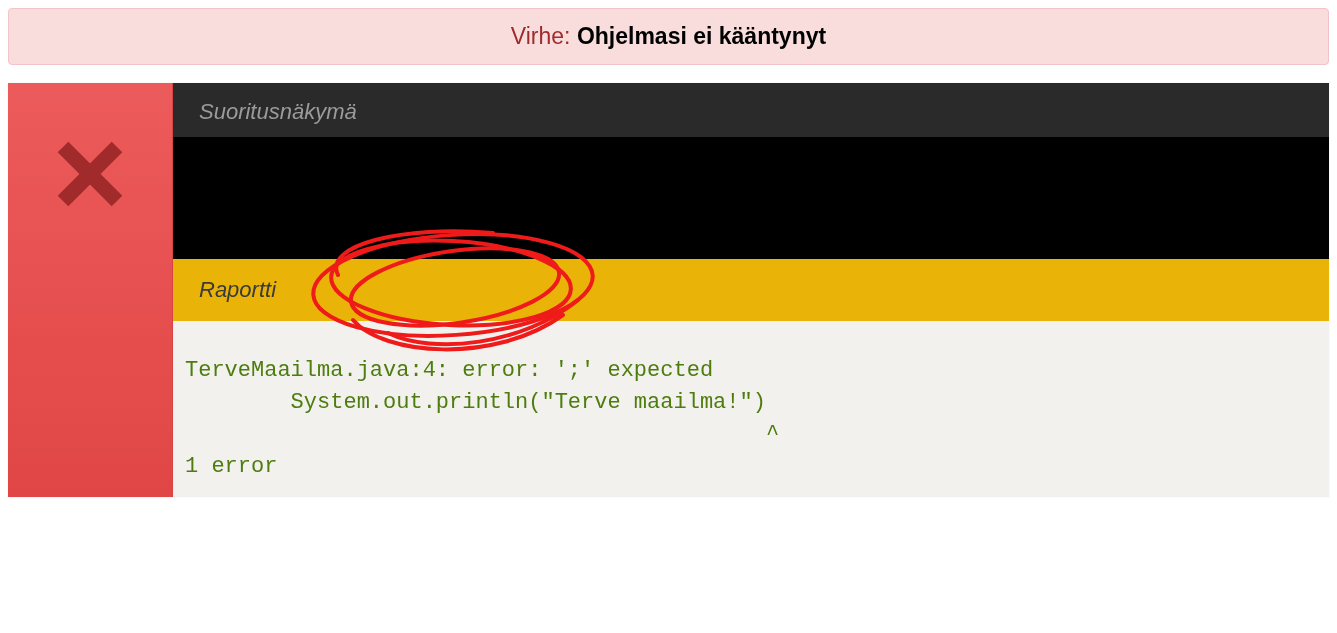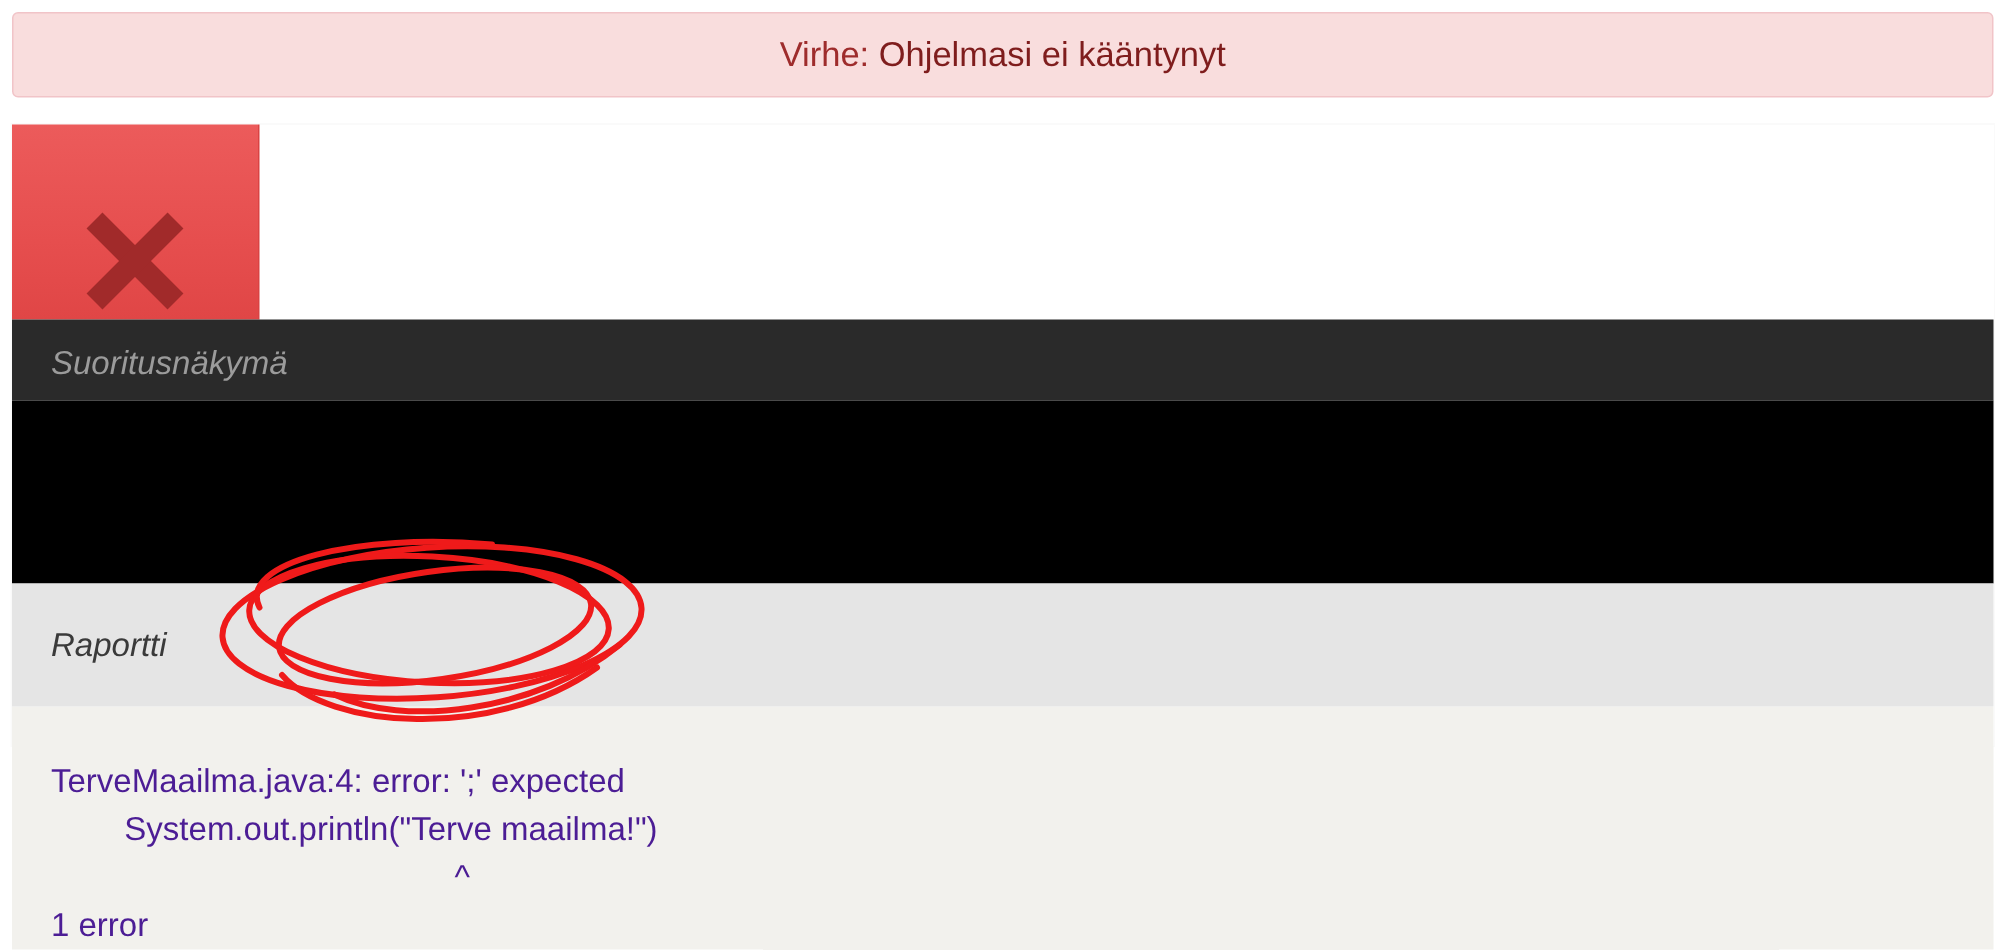--- a/index.html
+++ b/index.html
@@ -21,29 +21,28 @@
       padding: 14px 20px;
       text-align: center;
       font-size: 23px;
       margin-bottom: 18px;
     }
     .alert-banner .label {
       color: #9e2c2c;
       font-weight: 400;
     }
     .alert-banner .message {
-      color: #7f1d1d;
-      font-weight: 400;
+      color: #000000;
+      font-weight: 700;
     }
     .panel {
       display: flex;
       width: 100%;
       height: 414px;
       box-shadow: 0 0 0 1px rgba(0,0,0,0.02);
-      flex-direction: column;
     }
     .sidebar {
       width: 165px;
       background: linear-gradient(to bottom, #ec5b5b 0%, #e64e4e 60%, #e04646 100%);
       display: flex;
       align-items: flex-start;
       justify-content: center;
       padding-top: 52px;
       border-right: 1px solid #d94343;
     }
@@ -61,22 +60,22 @@
       color: #9b9b9b;
       font-style: italic;
       font-size: 22px;
       padding: 16px 26px 12px 26px;
     }
     .black-area {
       background: #000000;
       height: 122px;
     }
     .tab-row {
-      background: #e5e5e5;
-      padding: 28px 26px;
+      background: #eab308;
+      padding: 18px 26px;
       display: flex;
       align-items: center;
       gap: 12px;
       position: relative;
     }
     .tab-inactive {
       color: #3a3a3a;
       font-style: italic;
       font-size: 22px;
       cursor: pointer;
@@ -86,24 +85,24 @@
       color: #ffffff;
       font-style: italic;
       font-size: 22px;
       padding: 4px 14px;
       border-radius: 6px;
       cursor: pointer;
     }
     .output-area {
       background: #f2f1ed;
       flex: 1;
-      padding: 34px 26px;
-      font-family: Liberation Sans, sans-serif;
+      padding: 34px 12px;
+      font-family: Liberation Mono, monospace;
       font-size: 22px;
-      color: #4c1d95;
+      color: #4d7c0f;
       white-space: pre;
       line-height: 1.45;
       overflow: hidden;
     }
     .scribble {
       position: absolute;
       pointer-events: none;
       z-index: 10;
     }
   </style>

